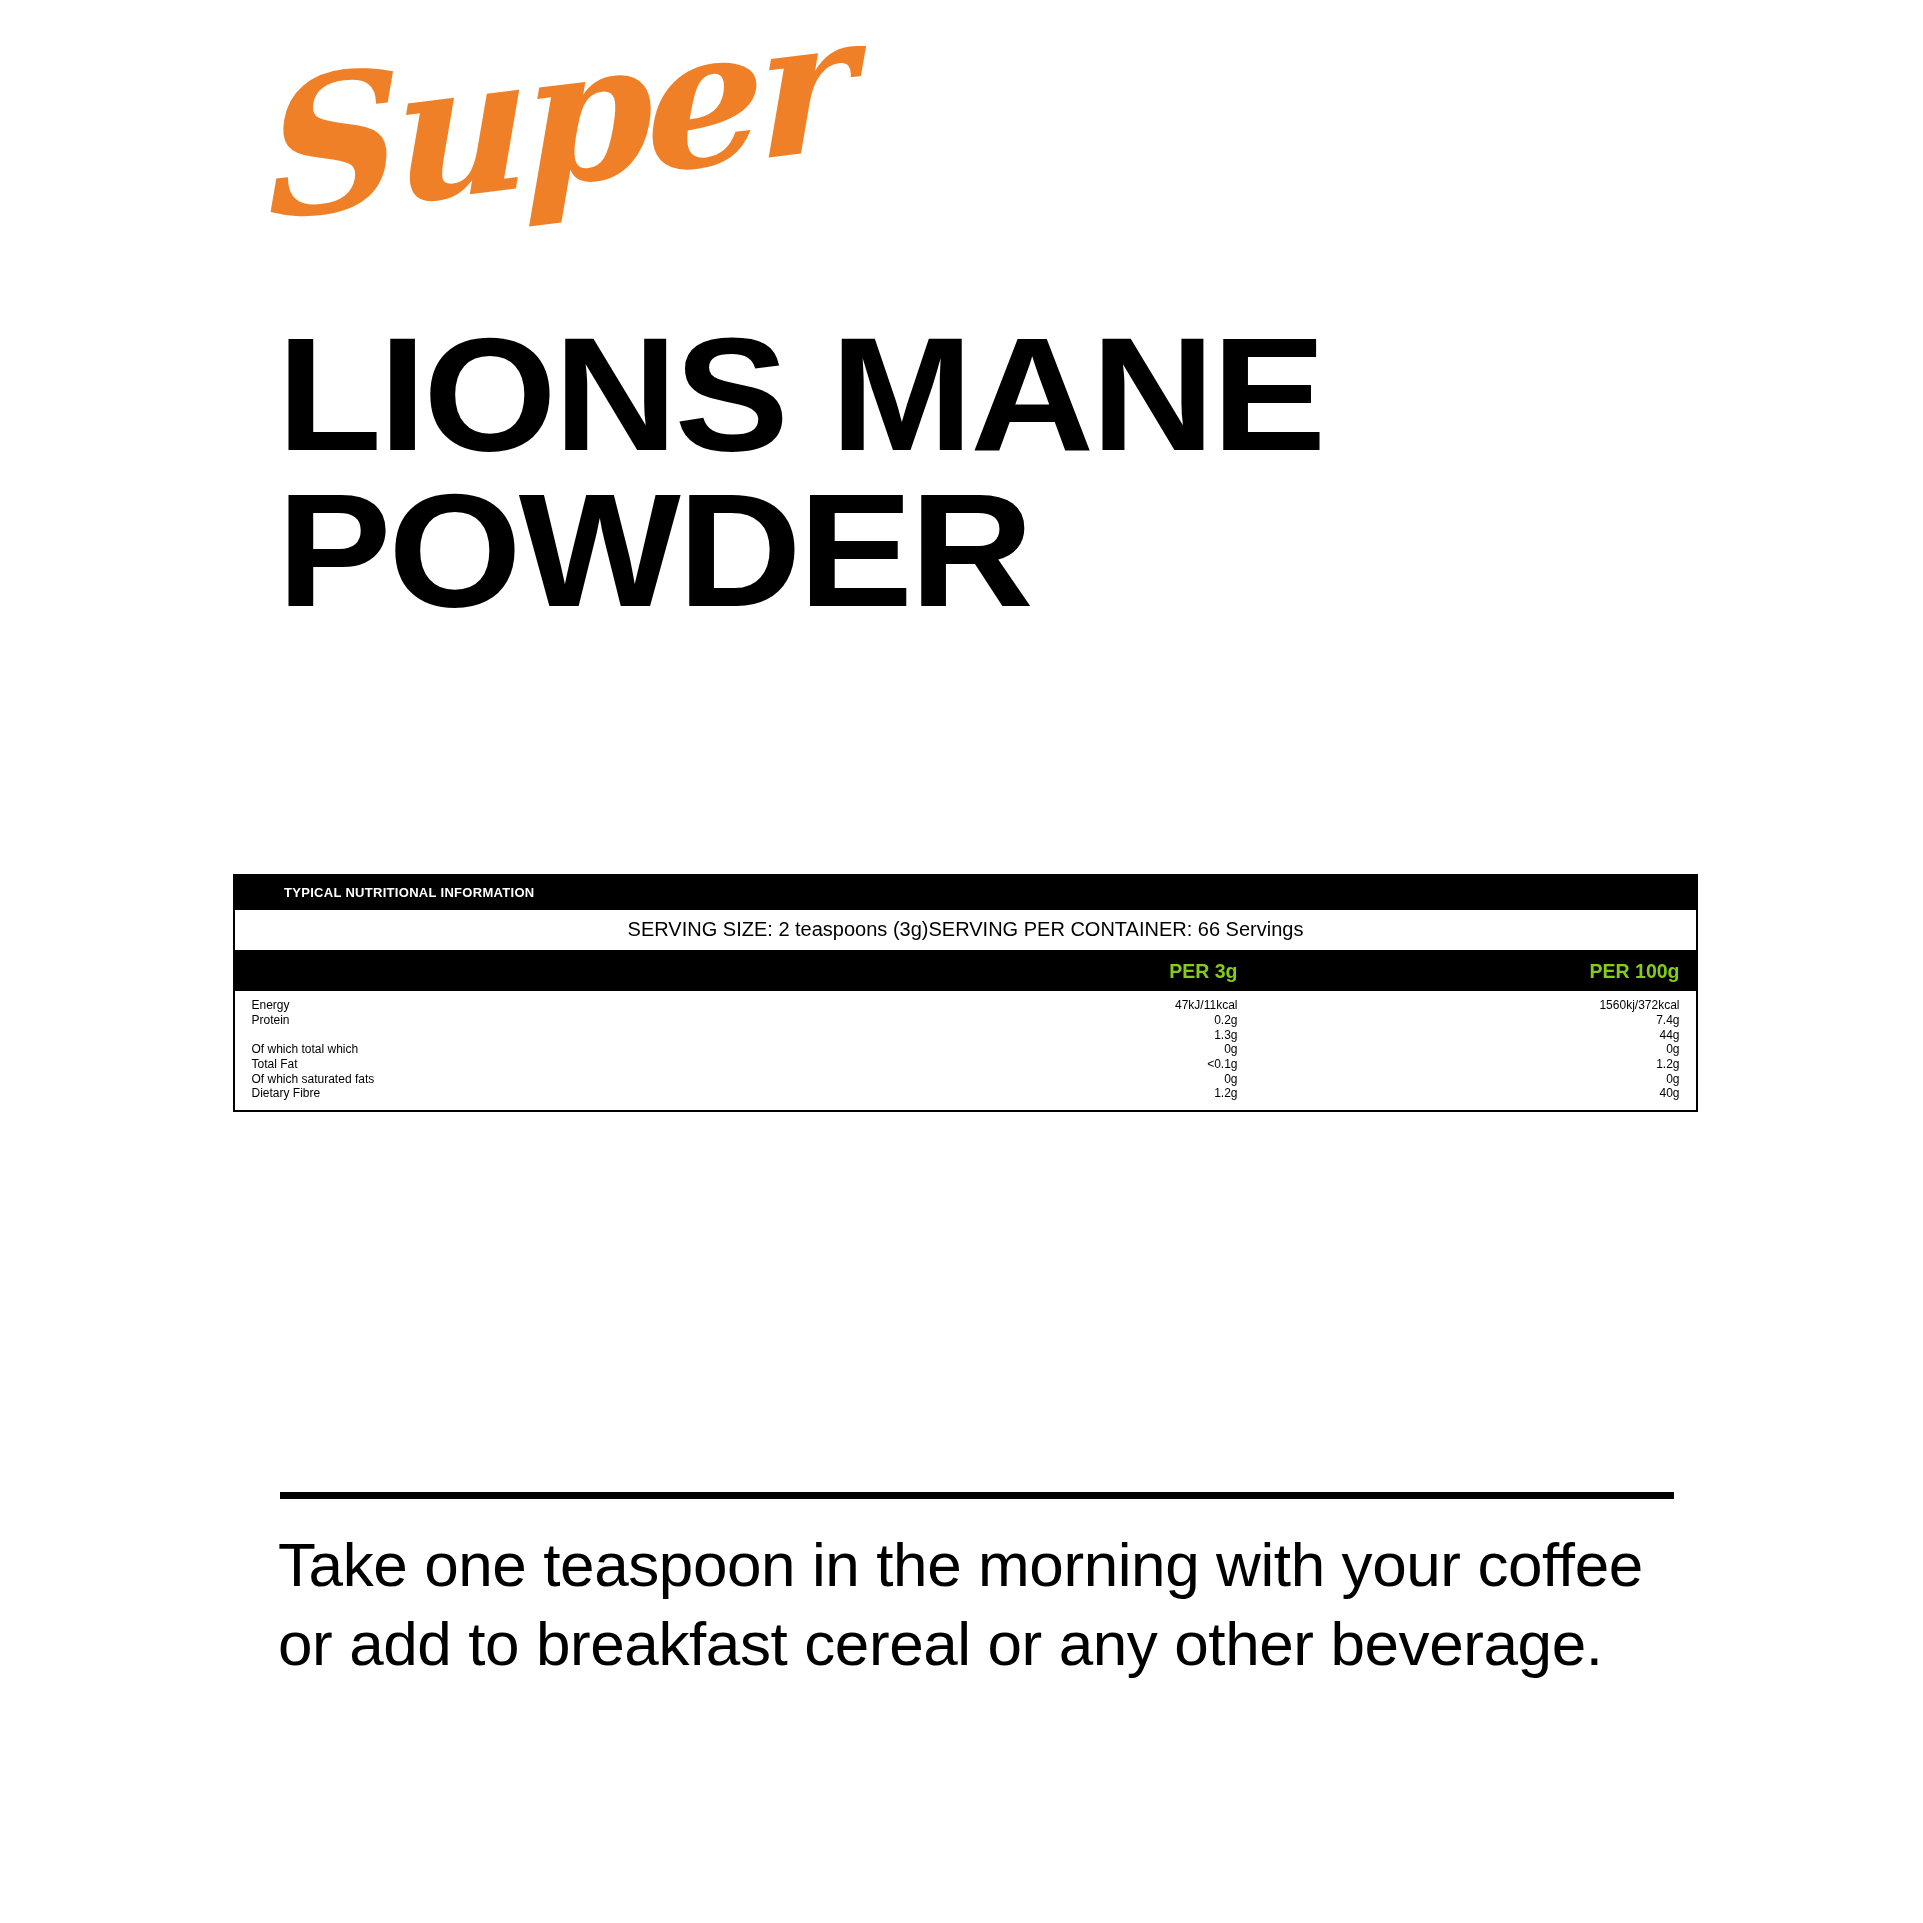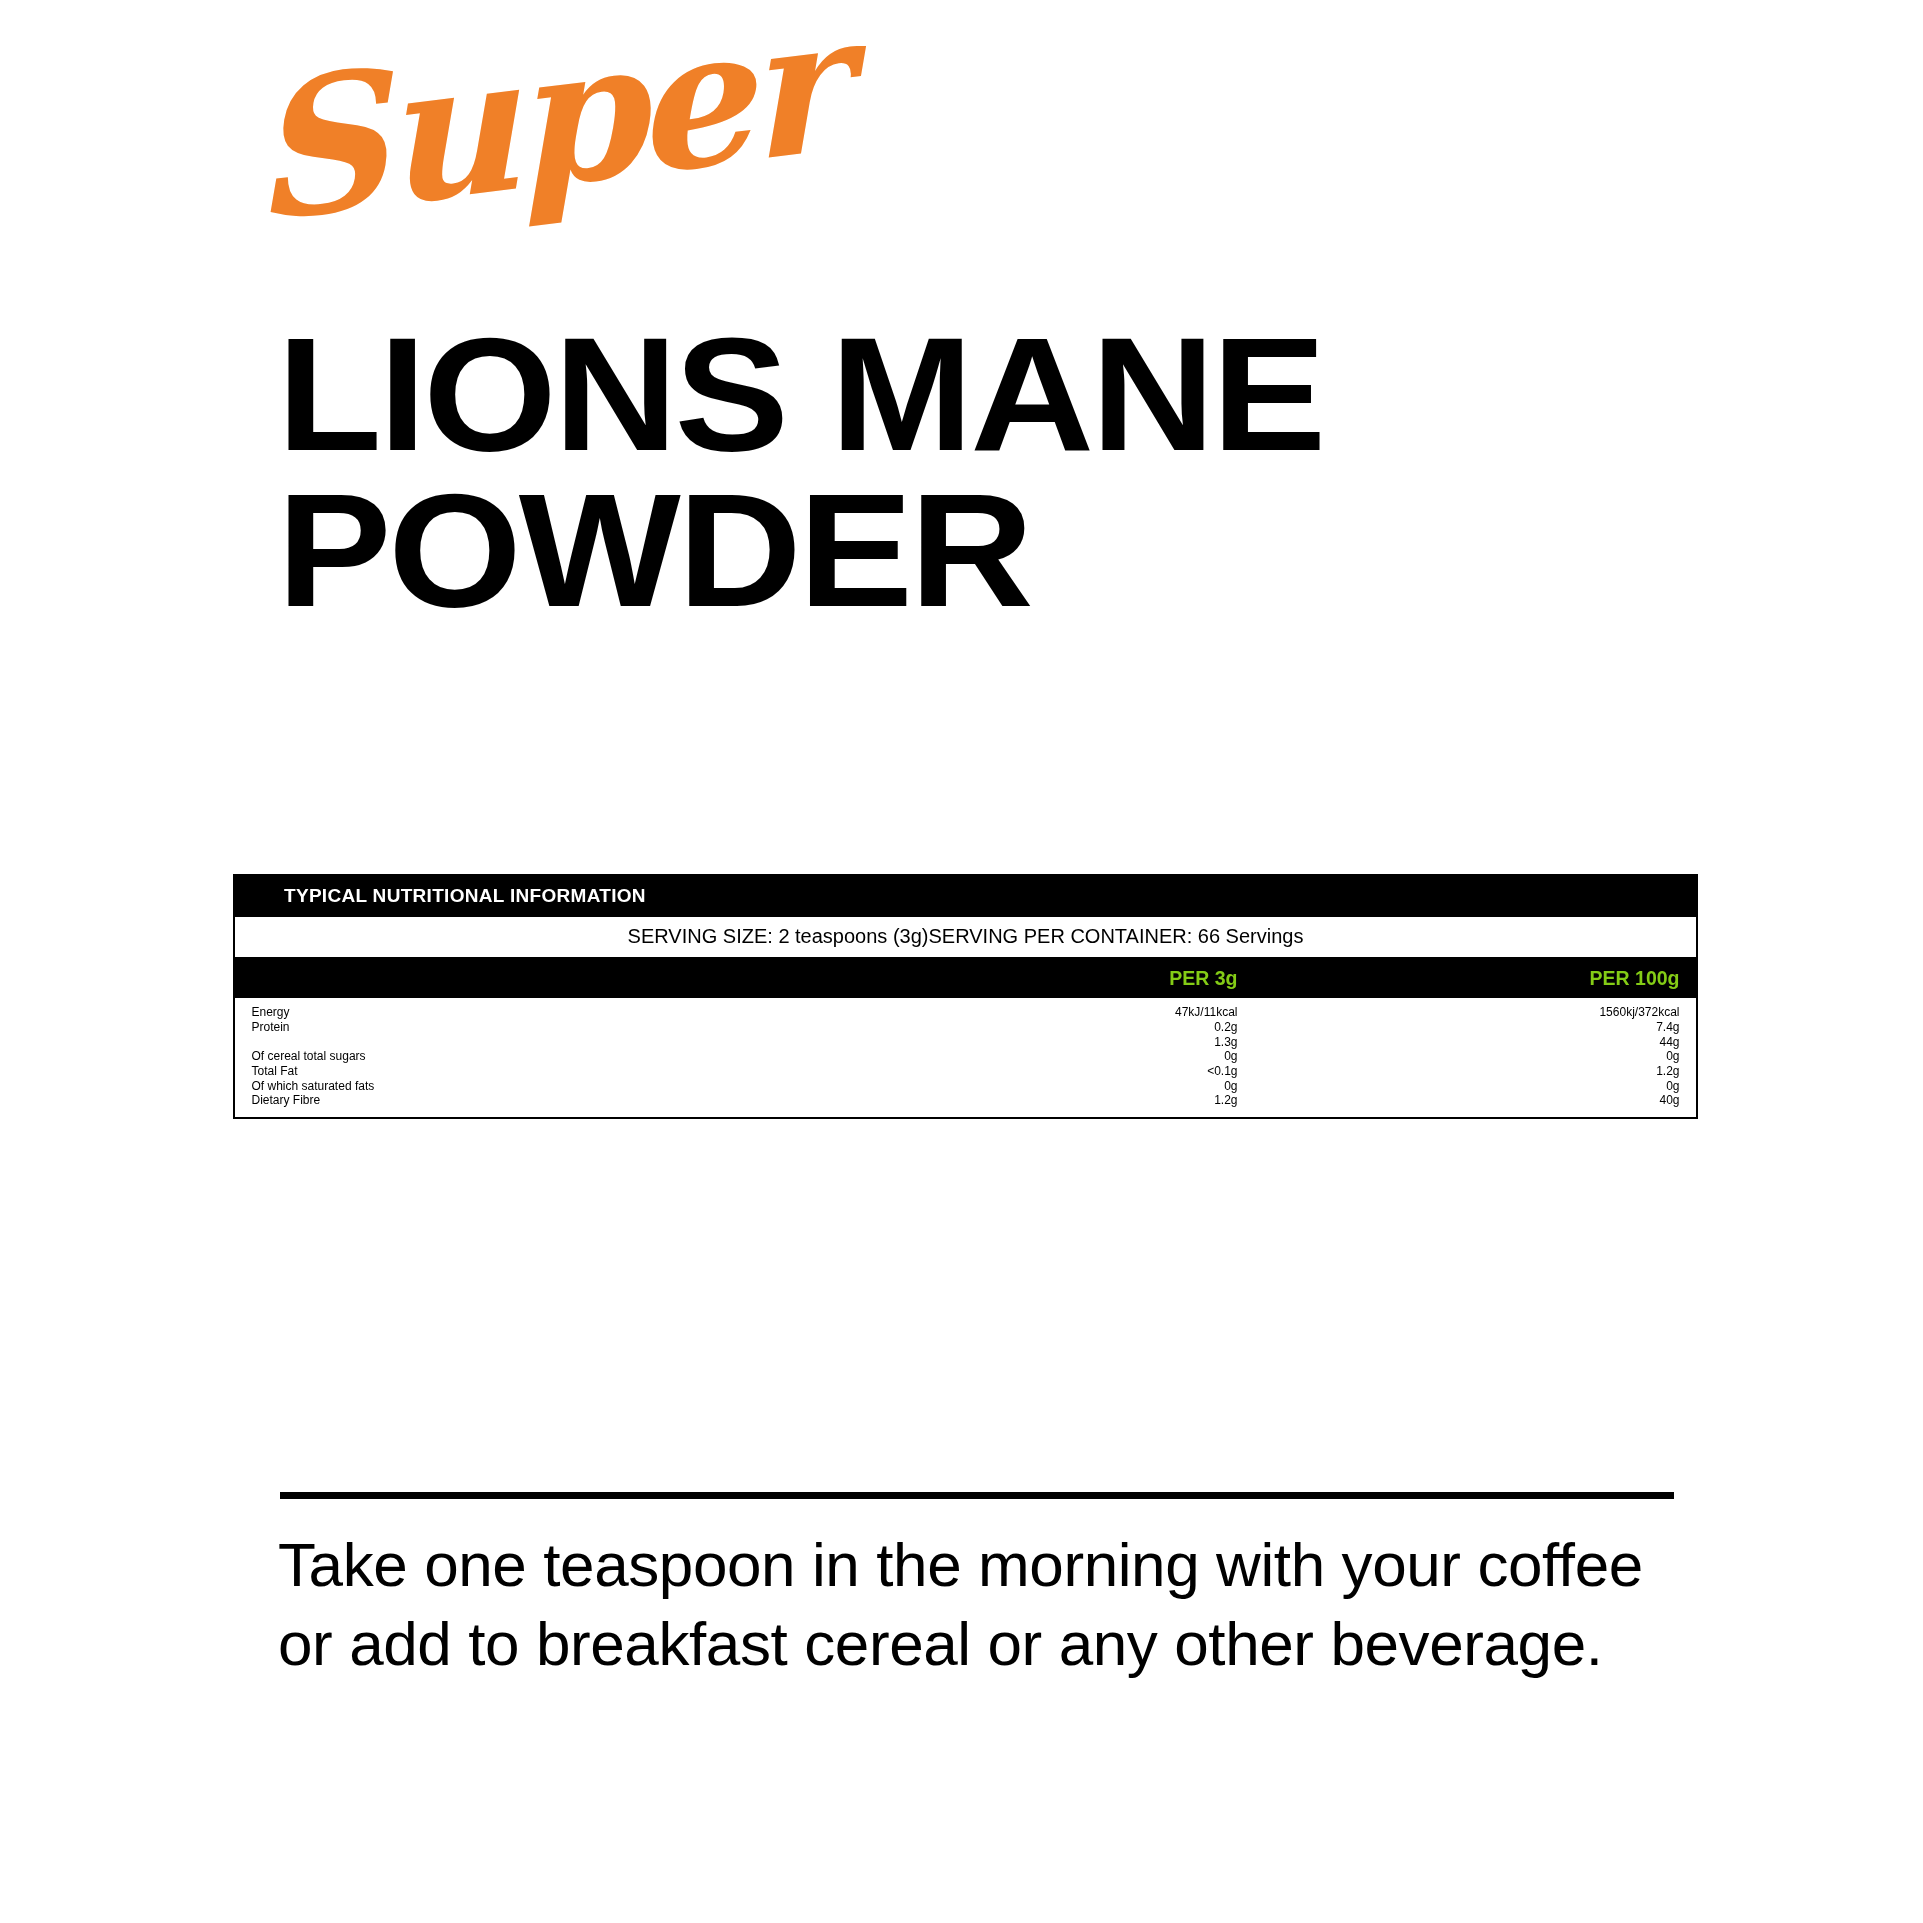--- a/index.html
+++ b/index.html
@@ -63,21 +63,21 @@
     top: 874px;
     width: 1465px;
     border: 2.3px solid #000000;
     box-sizing: border-box;
     background: #ffffff;
   }
   .nutrition-head {
     background: #000000;
     color: #ffffff;
     font-weight: 700;
-    font-size: 19px;
+    font-size: 13px;
     letter-spacing: 0.3px;
     padding: 9px 0 9.8px 49px;
   }
   .serving-row {
     display: flex;
     justify-content: center;
     font-size: 20px;
     padding: 8.3px 16.5px 9px 16.5px;
     border-bottom: 2.3px solid #000000;
   }
@@ -168,21 +168,21 @@
       <div class="nut-row">
         <span class="c-name">Protein</span>
         <span class="c-a">0.2g</span>
         <span class="c-b">7.4g</span>
       </div>
       <div class="nut-row">
         <span class="c-a">1.3g</span>
         <span class="c-b">44g</span>
       </div>
       <div class="nut-row">
-        <span class="c-name">Of cereal total sugars</span>
+        <span class="c-name">Of which total which</span>
         <span class="c-a">0g</span>
         <span class="c-b">0g</span>
       </div>
       <div class="nut-row">
         <span class="c-name">Total Fat</span>
         <span class="c-a">&lt;0.1g</span>
         <span class="c-b">1.2g</span>
       </div>
       <div class="nut-row">
         <span class="c-name">Of which saturated fats</span>

